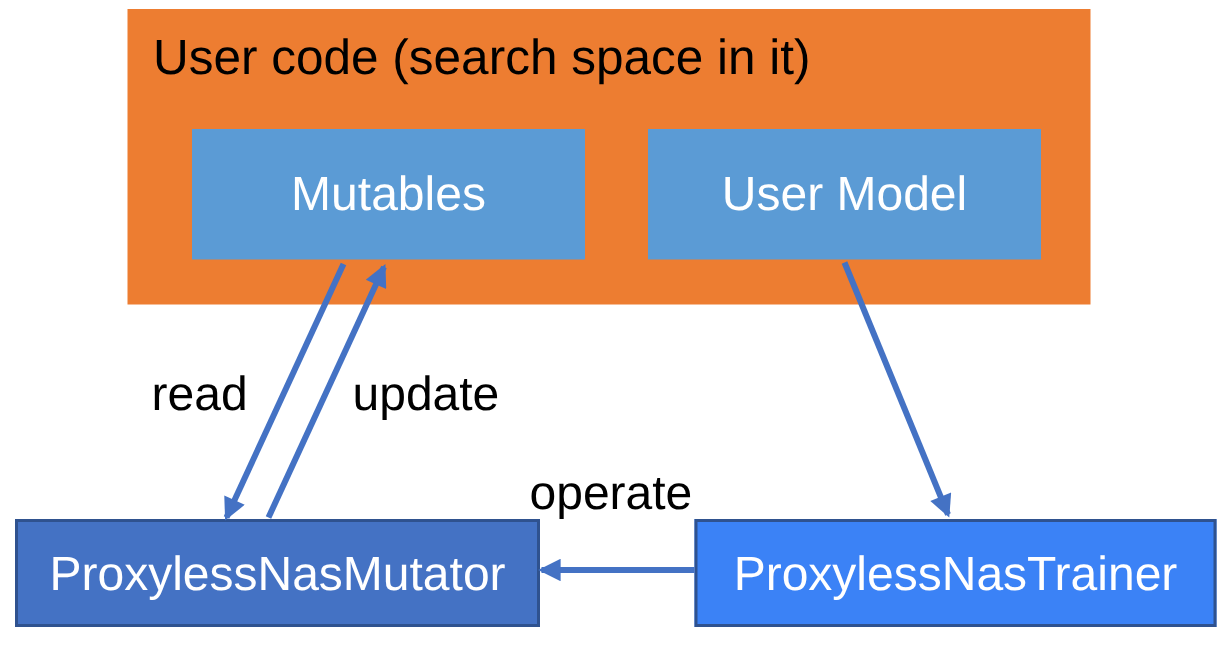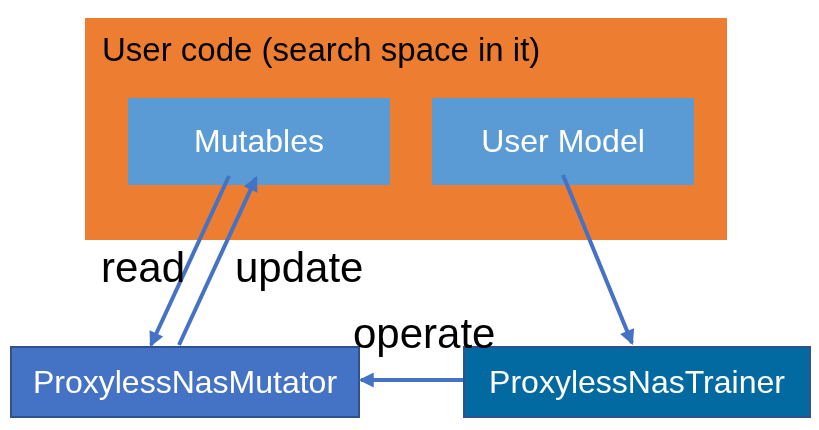--- a/index.html
+++ b/index.html
@@ -11,23 +11,23 @@
   .stage {
     position: relative;
     width: 819px;
     height: 430px;
     background: #ffffff;
     overflow: hidden;
   }
   .orange-container {
     position: absolute;
     left: 85px;
-    top: 18px;
+    top: 6px;
     width: 642px;
-    height: 222px;
+    height: 197px;
   }
   .container-title {
     position: absolute;
     left: 17px;
     top: 13px;
     font-size: 33px;
     color: #000000;
     white-space: nowrap;
   }
   .inner-box {
@@ -64,21 +64,21 @@
   .arrows-layer {
     position: absolute;
     left: 0;
     top: 0;
     width: 819px;
     height: 430px;
     pointer-events: none;
   }
   .edge-label {
     position: absolute;
-    font-size: 42px;
+    font-size: 32px;
     color: #000000;
     white-space: nowrap;
   }
   .edge-label.read { left: 101px; top: 244px; }
   .edge-label.update { left: 235px; top: 244px; }
   .edge-label.input { left: 620px; top: 244px; }
   .edge-label.operate { left: 353px; top: 310px; text-align: center; }
 </style>
 </head>
 <body>
@@ -94,21 +94,21 @@
 
     <div class="inner-box usermodel" style="background-color: rgb(91, 155, 213);">
       <span>User Model</span>
     </div>
   </div>
 
   <div class="bottom-box mutator" style="background-color: rgb(68, 114, 196); border-color: rgb(47, 82, 143);">
     <span>ProxylessNasMutator</span>
   </div>
 
-  <div class="bottom-box trainer" style="background-color: #0369a1; border-color: rgb(47, 82, 143);">
+  <div class="bottom-box trainer" style="background-color: #3b82f6; border-color: rgb(47, 82, 143);">
     <span>ProxylessNasTrainer</span>
   </div>
 
   <svg class="arrows-layer" viewBox="0 0 819 430" xmlns="http://www.w3.org/2000/svg">
     <defs>
       <marker id="arrowhead" viewBox="0 0 10 10" refX="8.5" refY="5" markerWidth="18" markerHeight="15" markerUnits="userSpaceOnUse" orient="auto">
         <path d="M0,0 L10,5 L0,10 z" fill="#4472C4"></path>
       </marker>
     </defs>
     <line x1="229" y1="176" x2="151" y2="345" stroke-width="4" marker-end="url(#arrowhead)" stroke="#4472C4"></line>

